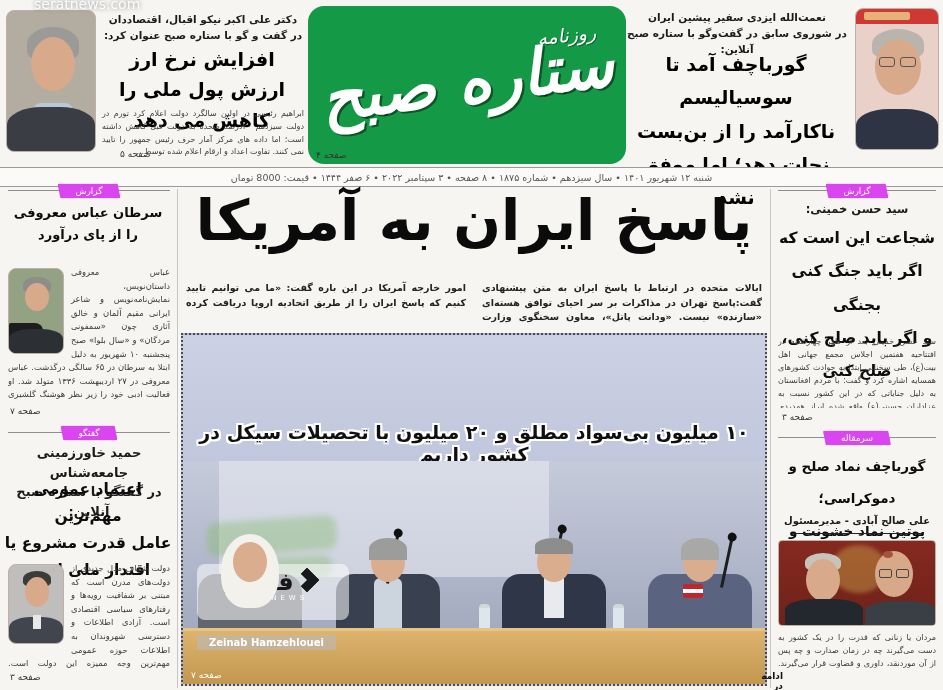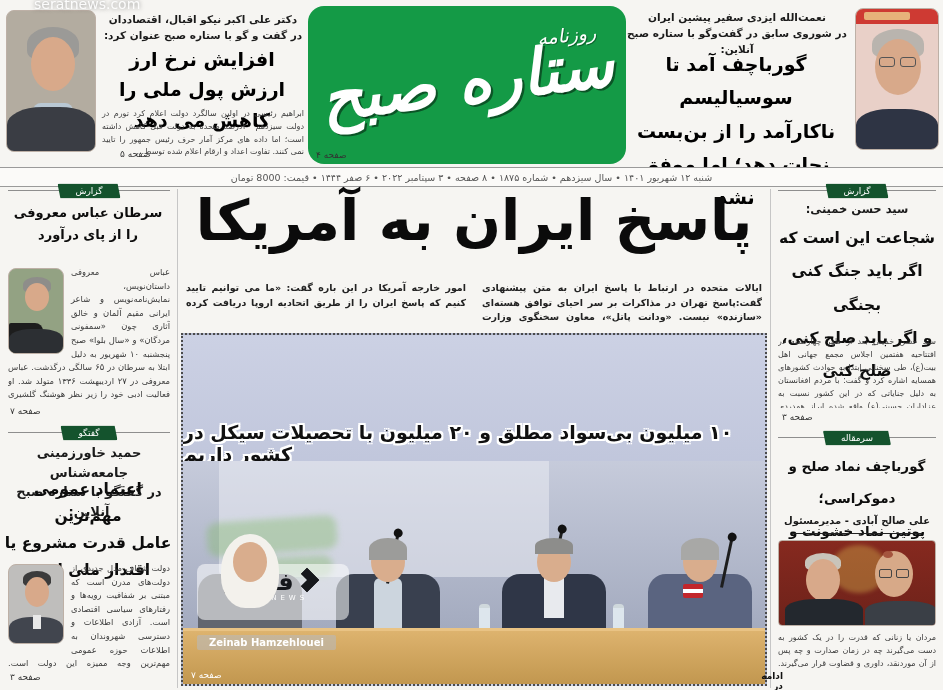--- a/index.html
+++ b/index.html
@@ -28,21 +28,21 @@
   .kicker { font-weight:bold; font-size:10.5px; line-height:1.5; }
   .headline-md { font-weight:bold; font-size:19px; line-height:1.6; color:#000000; }
   .smallbody { font-size:8px; color:#3d3d3d; line-height:1.6; }
   
   .lead-headline { left:182px; width:584px; top:188px; text-align:center; font-size:56px; font-weight:bold; color:#0b0b0b; }
   .lead-body { left:186px; width:576px; top:281px; height:46px; column-count:2; column-gap:16px; font-size:9.5px; line-height:1.55; text-align:justify; color:#222; overflow:hidden;font-weight:bold; }
   
   .story-box { left:181px; top:333px; width:586px; height:353px; border:2px dotted #4a4a4a; background:linear-gradient(180deg,#ccd1e4 0%,#bec4da 45%,#aeb4c8 100%); overflow:hidden; }
   .story-title { position:absolute; left:0; right:0; top:8px; text-align:center; font-size:40px; font-weight:bold; color:#111; }
   .story-title .hl { color:#d51f26; }
-  .story-sub { position:absolute; left:0; right:0; top:86px; text-align:left; font-size:19px; font-weight:bold; color:#101010; }
+  .story-sub { position:absolute; left:0; right:0; top:86px; text-align:center; font-size:19px; font-weight:bold; color:#101010; }
   .outline { text-shadow:-2px -2px 0 #fff,2px -2px 0 #fff,-2px 2px 0 #fff,2px 2px 0 #fff,0 -2px 0 #fff,0 2px 0 #fff,-2px 0 0 #fff,2px 0 0 #fff; }
   
   .scene { position:absolute; left:0; right:0; top:126px; bottom:0; background:linear-gradient(180deg,#c6cbdb,#a6adc1 70%,#99a0b2); overflow:hidden; }
   .screen { position:absolute; left:36px; top:-34px; width:330px; height:150px; background:rgba(233,235,243,.55); border-radius:6px; }
   .greenblob { position:absolute; background:rgba(130,185,105,.4); filter:blur(3px); border-radius:10px; }
   .table { position:absolute; left:0; right:0; bottom:0; height:56px; background:linear-gradient(#ddb36e,#c2974f); border-top:3px solid #e9c384; }
   .p { position:absolute; bottom:54px; width:106px; }
   .p .head { width:34px; height:40px; border-radius:50%; background:#d9ad8d; margin:0 auto; position:relative; z-index:2; }
   .p .torso { width:104px; height:56px; border-radius:18px 18px 0 0; margin:-8px auto 0; position:relative; }
   .hijab { position:absolute; left:50%; transform:translateX(-50%); top:-8px; width:58px; height:74px; background:#f3f1ec; border-radius:50% 50% 42% 42%; z-index:1; }
@@ -53,21 +53,21 @@
   .micflag { position:absolute; width:20px; height:14px; background:#c2262b; border-radius:2px; }
   .micflag::after { content:""; position:absolute; left:0; right:0; top:5px; height:4px; background:#fff; }
   .fars { position:absolute; left:14px; bottom:64px; width:152px; height:56px; background:rgba(255,255,255,.55); border-radius:8px; text-align:center; direction:ltr; padding-top:4px; }
   .fars .fa-word { font-size:24px; font-weight:bold; color:#16181c; display:inline-block; vertical-align:middle; }
   .fars .diamond { display:inline-block; width:18px; height:18px; background:#16181c; transform:rotate(45deg); margin:0 8px 4px 4px; vertical-align:middle; clip-path:polygon(0 0,100% 0,100% 100%,50% 100%,50% 50%,0 50%); }
   .fars .latin { display:block; font-size:7px; letter-spacing:4px; color:#fff; margin-top:-2px; }
   .credit { position:absolute; left:14px; bottom:34px; background:rgba(185,185,185,.6); color:#fff; font-size:10px; font-weight:bold; padding:2px 12px; border-radius:2px; direction:ltr; }
   .scene-page { position:absolute; left:8px; bottom:4px; color:#fff; font-size:9px; }
   
   .tagline { position:absolute; border-top:1px solid #8e8e8e; height:0; }
-  .ribbon { position:absolute; left:50%; top:0; transform:translate(-50%,-50%); background:#14532d; color:#fff; font-size:9px; line-height:1; padding:3px 18px; white-space:nowrap; clip-path:polygon(5px 0,calc(100% - 3px) 0,100% 100%,calc(100% - 5px) 100%,3px 100%,0 0); border-radius:2px; }
+  .ribbon { position:absolute; left:50%; top:0; transform:translate(-50%,-50%); background:#d946ef; color:#fff; font-size:9px; line-height:1; padding:3px 18px; white-space:nowrap; clip-path:polygon(5px 0,calc(100% - 3px) 0,100% 100%,calc(100% - 5px) 100%,3px 100%,0 0); border-radius:2px; }
   .col-headline { font-weight:bold; color:#0d0d0d; }
   .colbody { font-size:8.4px; line-height:1.62; color:#3a3a3a; text-align:justify; }
   .floatphoto { float:left; margin:2px 7px 2px 0; }
   .byline { font-weight:bold; font-size:10px; }
   .edit-rule { position:absolute; border-top:1.5px solid #222; }
   .more { font-weight:bold; font-size:9px; color:#111; }
 </style>
 </head>
 <body>
 

